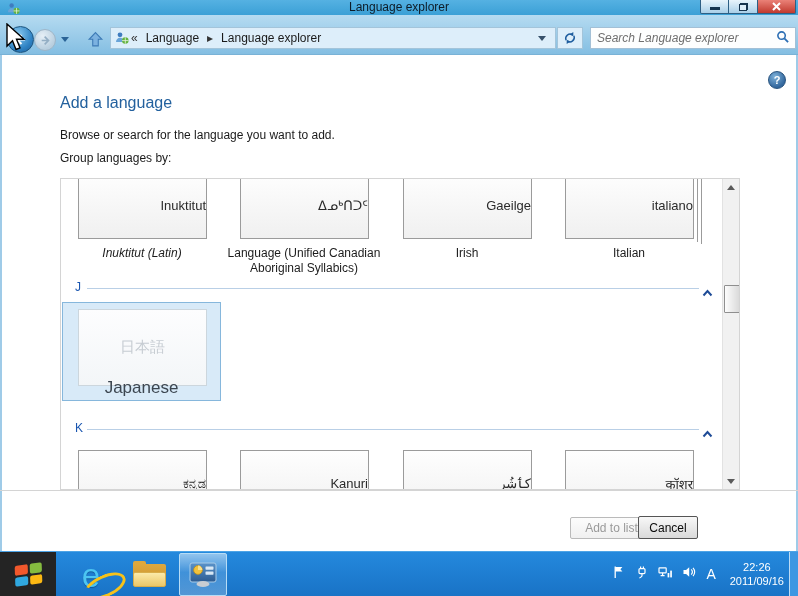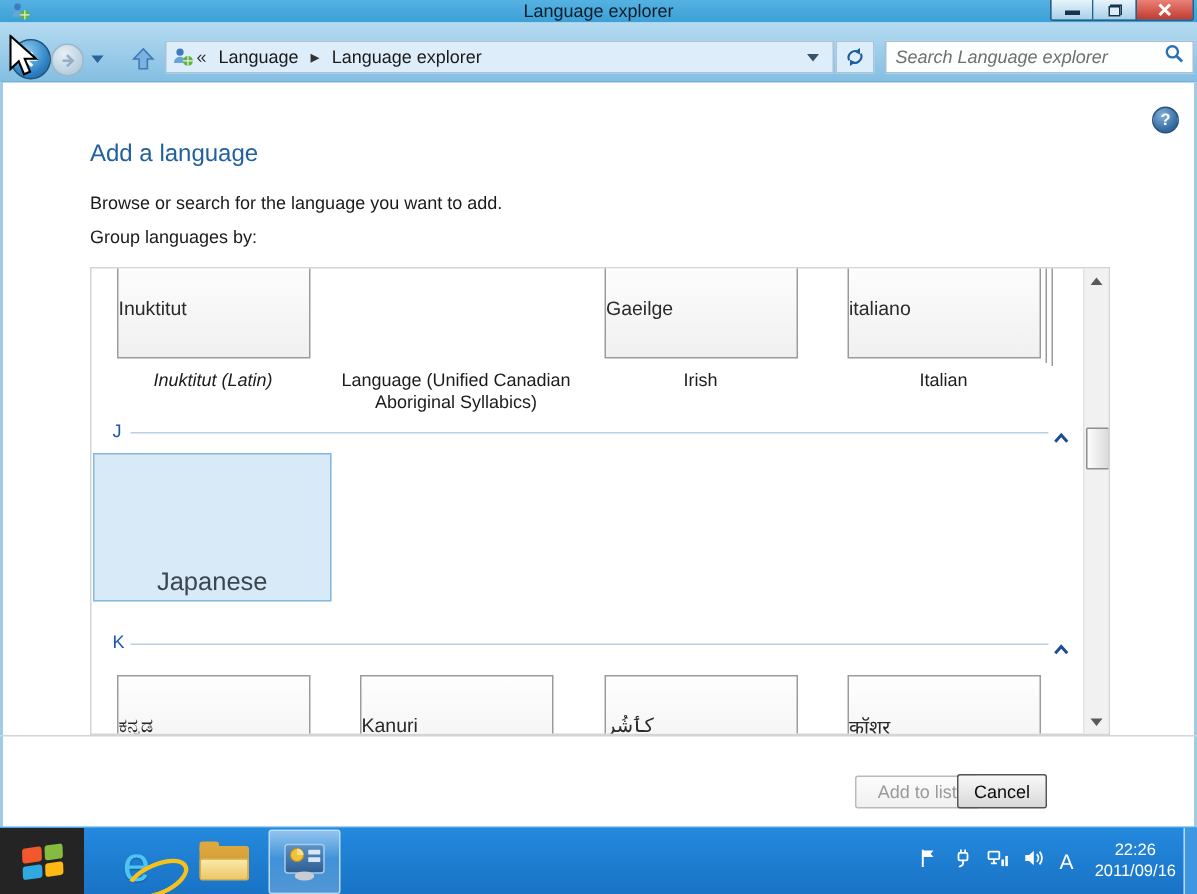--- a/index.html
+++ b/index.html
@@ -43,21 +43,21 @@
   .help-btn{position:absolute;left:768px;top:71px;width:18px;height:18px;border-radius:50%;background:radial-gradient(circle at 38% 30%,#7fb2da,#33679d 70%);border:1px solid #27527d;box-sizing:border-box;color:#fff;font-size:11px;font-weight:bold;display:flex;align-items:center;justify-content:center;}
   .page-heading{position:absolute;left:60px;top:94px;font-size:16px;color:#23619e;}
   .page-sub{position:absolute;left:60px;top:128px;font-size:12px;color:#1a1a1a;}
   .group-label{position:absolute;left:60px;top:151px;font-size:12px;color:#1a1a1a;}
   .group-dd{position:absolute;left:175px;top:146px;width:122px;height:21px;box-sizing:border-box;border:1px solid #6e6e6e;background:linear-gradient(#f7f7f7,#dfdfdf);display:flex;align-items:center;font-size:12px;color:#111;}
   .group-dd .dd-text{padding-left:6px;flex:1;}
   .dd-arrow{margin-right:7px;width:0;height:0;border-left:4px solid transparent;border-right:4px solid transparent;border-top:4px solid #3a3a3a;}
 
   
   .list{position:absolute;left:60px;top:178px;width:680px;height:312px;border:1px solid #d4d4d4;box-sizing:border-box;overflow:hidden;background:#fff;}
-  .tile{position:absolute;width:127px;height:65px;background:linear-gradient(#fefefe,#f0f0f0);border:1px solid #9b9b9b;display:flex;align-items:center;justify-content:flex-start;font-size:13px;color:#2a2a2a;box-sizing:content-box;}
+  .tile{position:absolute;width:127px;height:65px;background:linear-gradient(#fefefe,#f0f0f0);border:1px solid #9b9b9b;display:flex;align-items:center;justify-content:flex-end;font-size:13px;color:#2a2a2a;box-sizing:content-box;}
   .stackline{position:absolute;width:1px;background:#9b9b9b;}
   .tile-label{position:absolute;width:180px;text-align:center;font-size:12px;line-height:15px;color:#1c1c1c;}
   .sec-letter{position:absolute;font-size:12px;color:#1a56b0;}
   .sec-line{position:absolute;height:1px;background:#b9cfe6;}
   .sec-collapse{position:absolute;width:11px;height:8px;}
   .sel-tile{position:absolute;left:1px;top:123px;width:159px;height:99px;background:#d8eaf8;border:1px solid #86b7dc;box-sizing:border-box;}
   .sel-inner{position:absolute;left:15px;top:6px;width:127px;height:75px;background:linear-gradient(#fdfdfe,#f3f6f8);border:1px solid #ccd6dd;display:flex;align-items:center;justify-content:center;font-size:15px;color:#c6ccd2;}
   .sel-label{position:absolute;left:0;bottom:2px;width:100%;text-align:center;font-size:17px;color:#3c4650;}
   .scrollbar{position:absolute;right:0;top:0;width:17px;height:100%;background:#f1f1f1;border-left:1px solid #e2e2e2;box-sizing:border-box;}
   .sb-arrow{position:absolute;left:0;width:16px;height:16px;display:flex;align-items:center;justify-content:center;}
@@ -190,20 +190,23 @@
     </div>
   <div class="page-heading">Add a language</div>
   <div class="page-sub">Browse or search for the language you want to add.</div>
   <div class="group-label">Group languages by:</div>
 
   <div class="list">
 
     <div class="tile" style="left:17px;top:-7px;">
         <span>Inuktitut</span>
       </div>
+    <div class="tile" style="left:179px;top:-7px;">
+        <span>ᐃᓄᒃᑎᑐᑦ</span>
+      </div>
     <div class="tile" style="left:342px;top:-7px;">
         <span>Gaeilge</span>
       </div>
     <div class="tile" style="left:504px;top:-7px;">
         <span>italiano</span>
       </div>
     <div class="stackline" style="left:636px;top:-7px;height:70px;"></div>
     <div class="stackline" style="left:640px;top:-7px;height:72px;"></div>
 
     <div class="tile-label" style="left:-9px;top:67px;font-style:italic;">Inuktitut (Latin)</div>
@@ -213,20 +216,23 @@
 
     <div class="sec-letter" style="left:14px;top:101px;">J</div>
     <div class="sec-line" style="left:26px;top:109px;width:612px;"></div>
     <span class="sec-collapse" style="left:641px;top:104px;">
       <svg width="11" height="8" viewBox="0 0 11 8">
           <path d="M1.5 6.5 L5.5 2 L9.5 6.5" stroke="#1f4c97" stroke-width="2" fill="none"></path>
         </svg>
     </span>
 
     <div class="sel-tile">
+      <div class="sel-inner">
+          <span>日本語</span>
+        </div>
       <div class="sel-label">Japanese</div>
     </div>
 
     <div class="sec-letter" style="left:14px;top:242px;">K</div>
     <div class="sec-line" style="left:26px;top:250px;width:612px;"></div>
     <span class="sec-collapse" style="left:641px;top:245px;">
       <svg width="11" height="8" viewBox="0 0 11 8">
           <path d="M1.5 6.5 L5.5 2 L9.5 6.5" stroke="#1f4c97" stroke-width="2" fill="none"></path>
         </svg>
     </span>

